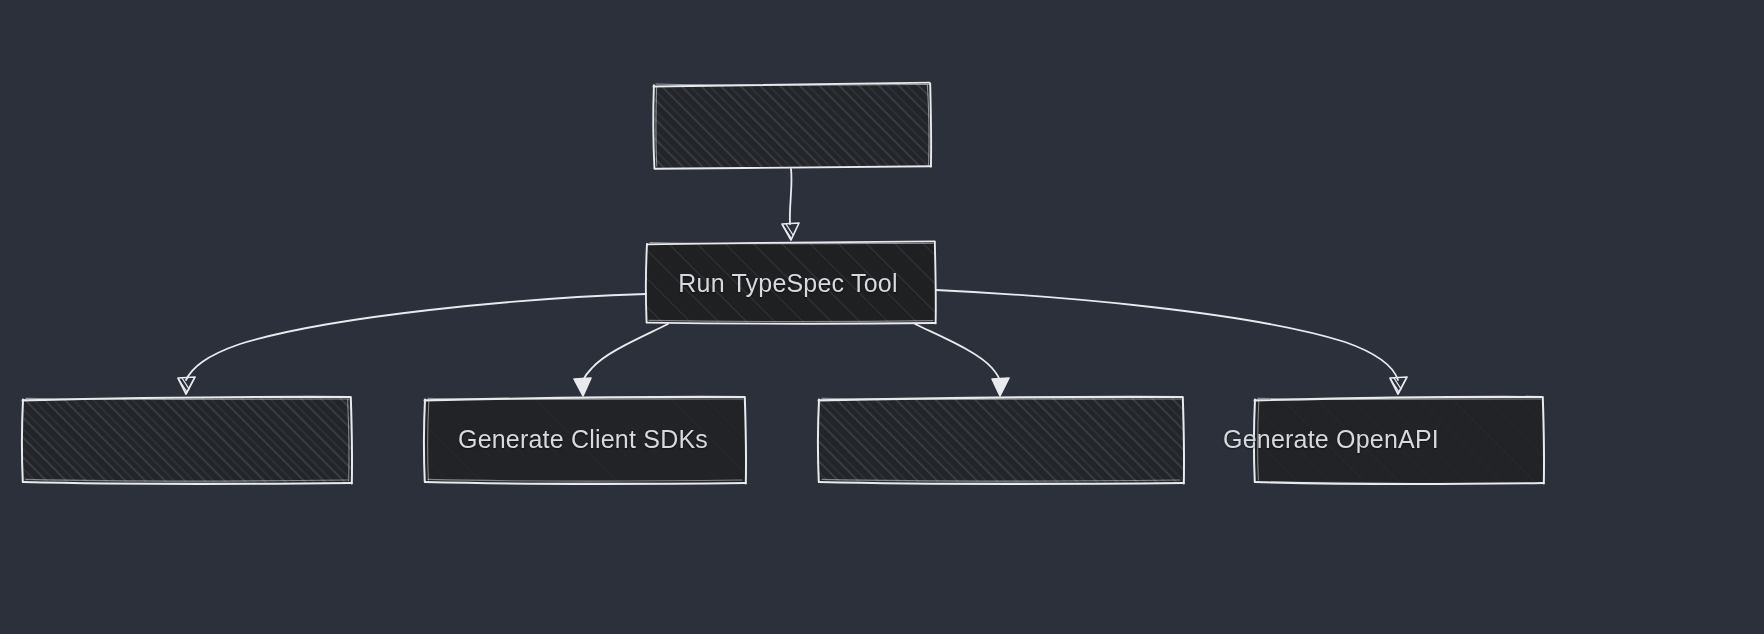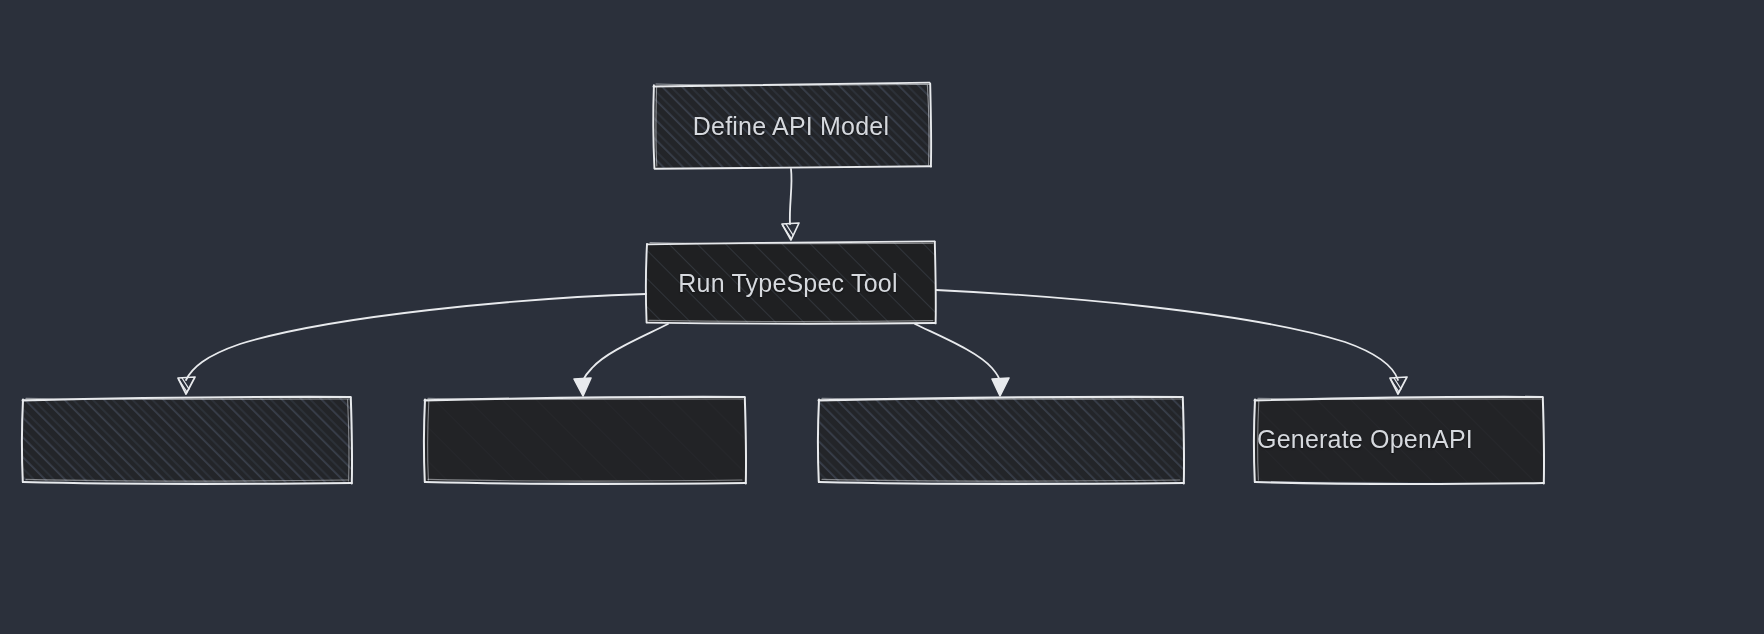--- a/index.html
+++ b/index.html
@@ -145,28 +145,28 @@
       <path d="M992,379 L1000,396 L1009,378 Z" fill="#e8eaed" stroke="#e8eaed" stroke-width="1.6" stroke-linejoin="round"></path>
     </g>
 
     <g>
       <path d="M936,290 C1060,296 1250,312 1345,342 C1382,355 1394,368 1398,380" fill="none" stroke="#e8eaed" stroke-width="1.8" stroke-linecap="round"></path>
       <path d="M1390,378 L1398,394 L1407,377 Z" fill="none" stroke="#e8eaed" stroke-width="1.7" stroke-linejoin="round"></path>
       <path d="M1391,380 L1399,392 M1394,378 L1401,389" fill="none" stroke="#e8eaed" stroke-width="1.3" stroke-linecap="round"></path>
     </g>
   </svg>
 
-  <div class="node-label" style="left:651px; top:112px; width:280px;">Define API Model</div>
 
   <div class="node-label" style="left:645px; top:269px; width:286px;">Run TypeSpec Tool</div>
 
 
+  <div class="node-label" style="left:422px; top:425px; width:322px;">Generate Client SDKs</div>
 
 
-  <div class="node-label" style="left:1220px; top:425px; width:290px;">Generate OpenAPI</div>
+  <div class="node-label" style="left:1186px; top:425px; width:290px;">Generate OpenAPI</div>
 
   <div class="node-hit" style="left:651px; top:82px; width:280px; height:86px;"></div>
   <div class="node-hit" style="left:645px; top:240px; width:290px; height:84px;"></div>
   <div class="node-hit" style="left:20px; top:396px; width:330px; height:86px;"></div>
   <div class="node-hit" style="left:422px; top:396px; width:322px; height:86px;"></div>
   <div class="node-hit" style="left:816px; top:396px; width:366px; height:86px;"></div>
   <div class="node-hit" style="left:1252px; top:396px; width:290px; height:86px;"></div>
 
 </div>
 

